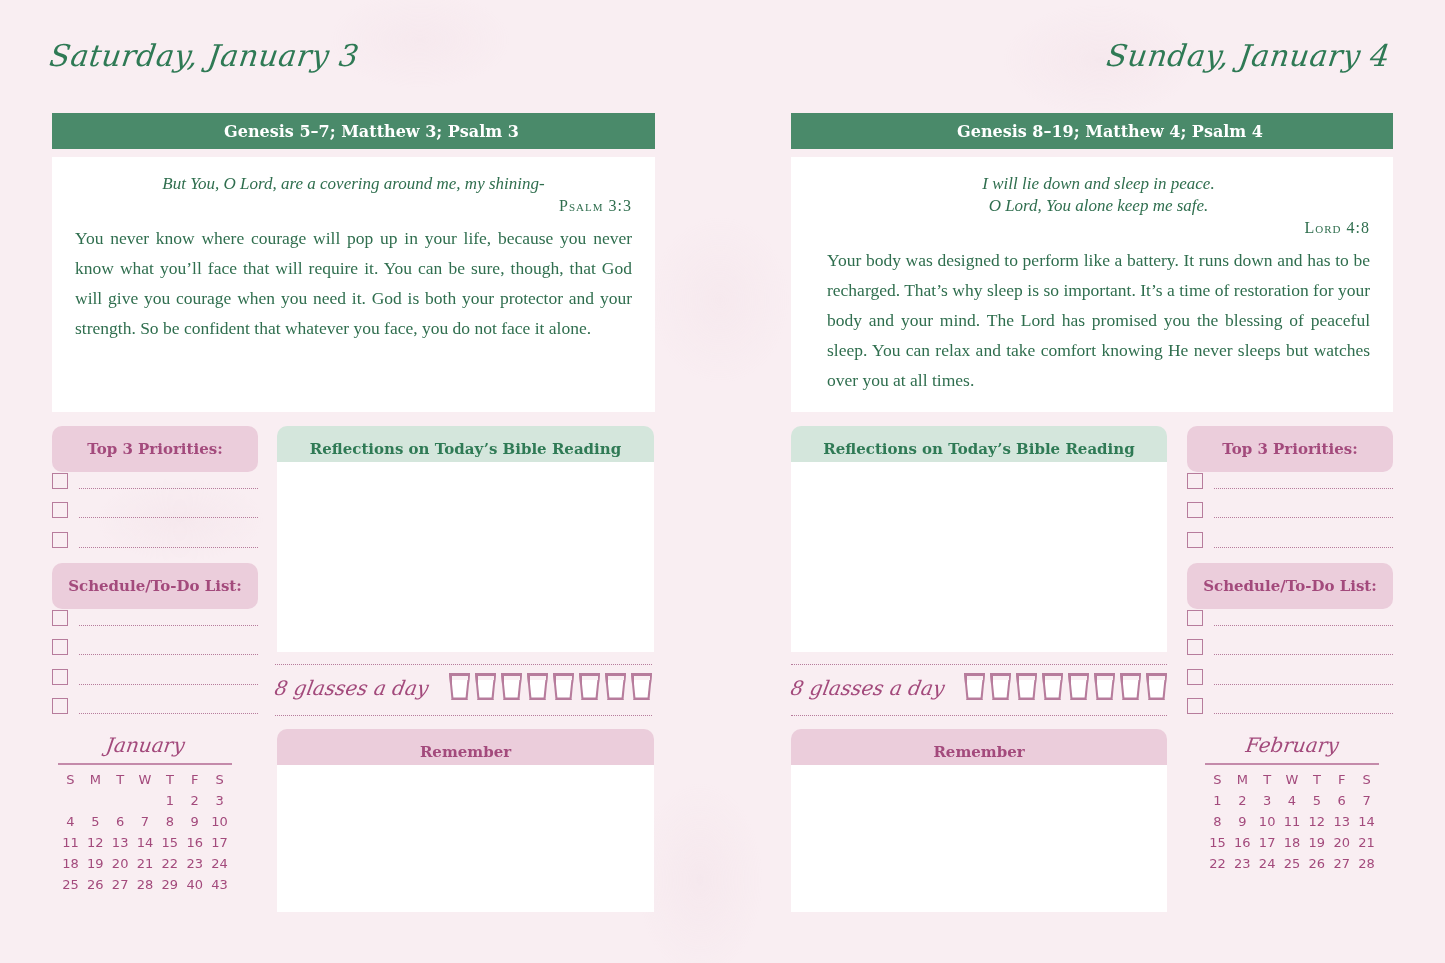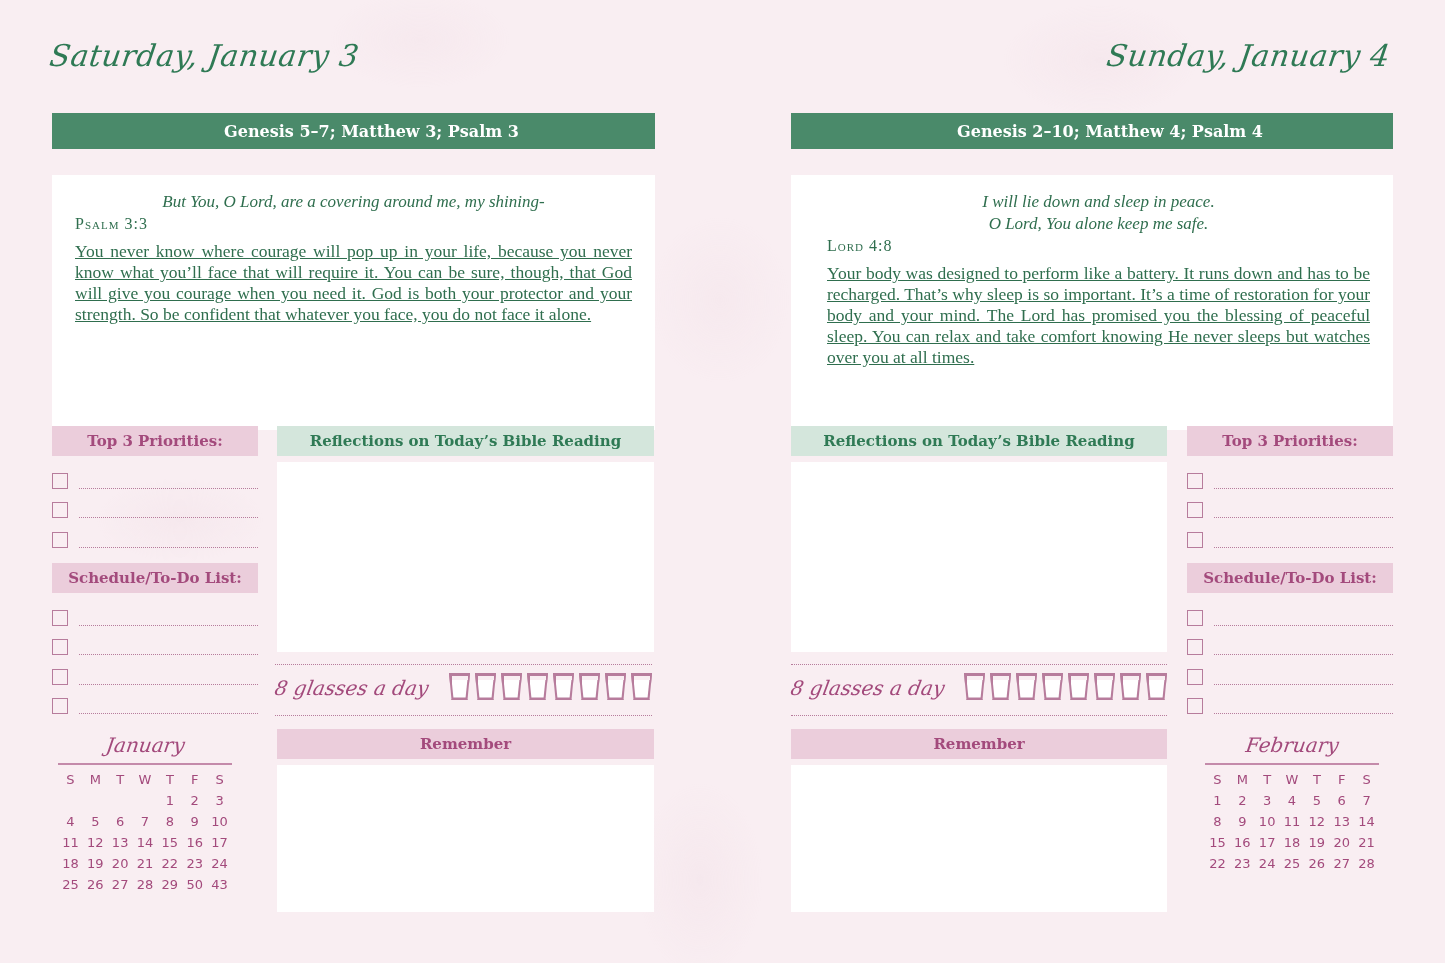--- a/index.html
+++ b/index.html
@@ -34,41 +34,41 @@
   .reading-bar {
     position: absolute; top: 113px; height: 36px;
     background: #4a8a6a; color: #ffffff;
     display: flex; align-items: center; justify-content: center;
     font-family: "DejaVu Serif", serif; font-weight: bold; font-size: 16px; padding-left: 36px;
   }
   .left .reading-bar { left: 52px; width: 603px; }
   .right .reading-bar { left: 68px; width: 602px; }
 
   .devotion-card {
-    position: absolute; top: 175px; height: 255px; background: #ffffff;
+    position: absolute; top: 157px; height: 255px; background: #ffffff;
     padding: 16px 23px 0 23px; color: #2f6e4e;
   }
   .left .devotion-card { left: 52px; width: 603px; }
   .right .devotion-card { left: 68px; width: 602px; padding-left: 36px; }
   .verse {
     text-align: center; font-family: "Liberation Serif", serif; font-style: italic;
     font-size: 17px; line-height: 22px; color: #2f6e4e;
   }
   .verse-ref {
-    text-align: left; font-family: "Liberation Serif", serif; font-variant: small-caps;
+    text-align: right; font-family: "Liberation Serif", serif; font-variant: small-caps;
     font-size: 16px; line-height: 22px; letter-spacing: 1px; color: #2f6e4e;
   }
   .body-text {
     margin-top: 6px; font-family: "Liberation Serif", serif; font-size: 17.5px;
-    line-height: 21px; text-align: justify; color: #2f6e4e; text-decoration: underline;
+    line-height: 30px; text-align: justify; color: #2f6e4e;
   }
 
   .section-label {
-    position: absolute; height: 30px; display: flex; align-items: center; justify-content: center;
-    font-family: "DejaVu Serif", serif; font-weight: bold; font-size: 15px;
+    position: absolute; height: 46px; display: flex; align-items: center; justify-content: center;
+    font-family: "DejaVu Serif", serif; font-weight: bold; font-size: 15px; border-radius: 10px;
   }
   .label-pink { background: #ebcddb; color: #a34a7c; }
   .label-green { background: #d4e6dc; color: #2f7a55; }
 
   .checklist { position: absolute; width: 206px; }
   .check-row { display: flex; align-items: flex-end; height: 29.5px; }
   .checkbox {
     width: 16px; height: 16px; border: 1.5px solid #b77c9c; background: transparent;
     margin-bottom: 1px; flex-shrink: 0;
   }
@@ -217,29 +217,29 @@
         <div class="cal-cell">20</div>
         <div class="cal-cell">21</div>
         <div class="cal-cell">22</div>
         <div class="cal-cell">23</div>
         <div class="cal-cell">24</div>
         <div class="cal-cell">25</div>
         <div class="cal-cell">26</div>
         <div class="cal-cell">27</div>
         <div class="cal-cell">28</div>
         <div class="cal-cell">29</div>
-        <div class="cal-cell">50</div>
+        <div class="cal-cell">40</div>
         <div class="cal-cell">43</div>
       </div>
   </div>
 </div>
 
 <div class="page right">
   <div class="date-title">Sunday, January 4</div>
-  <div class="reading-bar">Genesis 2–10; Matthew 4; Psalm 4</div>
+  <div class="reading-bar">Genesis 8–19; Matthew 4; Psalm 4</div>
   <div class="devotion-card">
     <div class="verse">I will lie down and sleep in peace.</div>
     <div class="verse">O Lord, You alone keep me safe.</div>
     <div class="verse-ref">Lord 4:8</div>
     <div class="body-text">Your body was designed to perform like a battery. It runs down and has to be recharged. That’s why sleep is so important. It’s a time of restoration for your body and your mind. The Lord has promised you the blessing of peaceful sleep. You can relax and take comfort knowing He never sleeps but watches over you at all times.</div>
   </div>
 
   <div class="section-label label-green" style="left:68px;top:426px;width:376px;">Reflections on Today’s Bible Reading</div>
   <div class="white-box" style="left:68px;top:462px;width:376px;height:190px;"></div>
 

